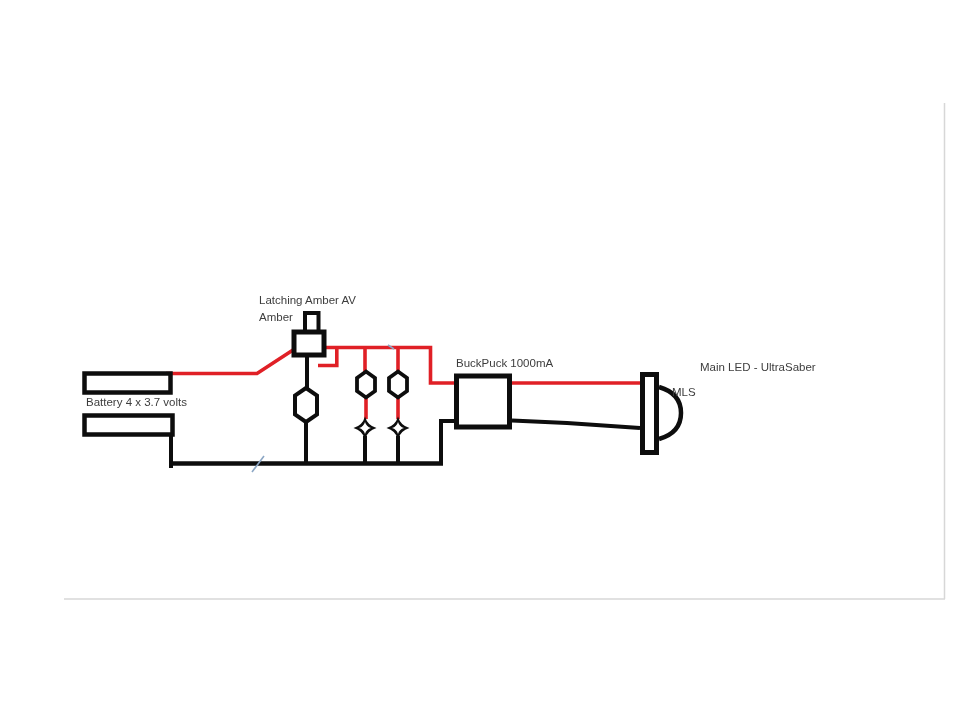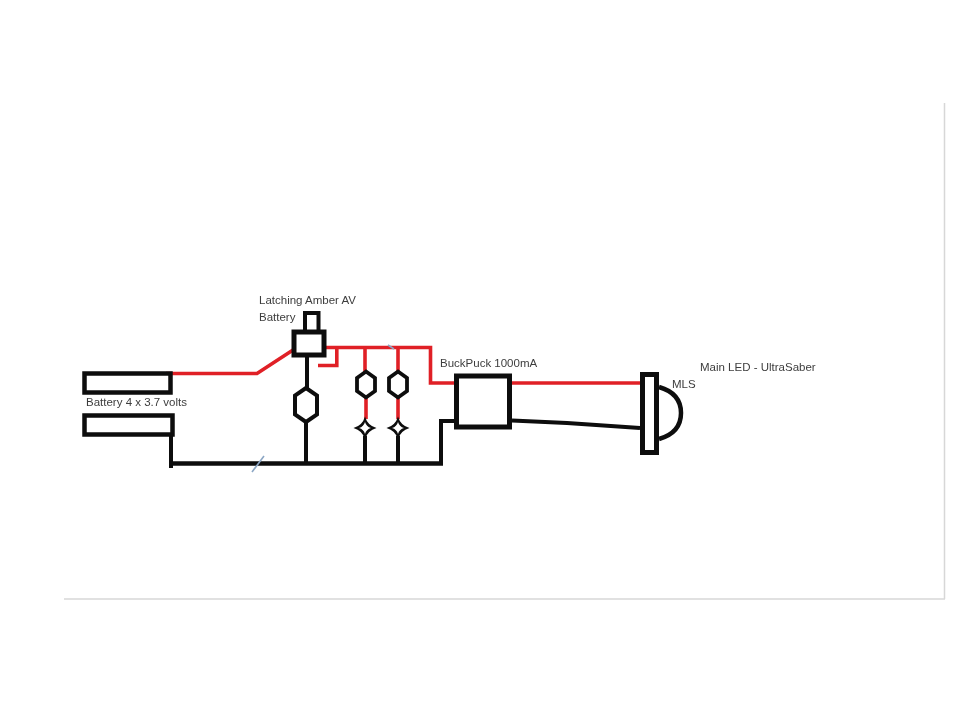--- a/index.html
+++ b/index.html
@@ -113,21 +113,21 @@
     <rect class="comp" x="456.5" y="376" width="53" height="51" style="stroke-width:5"></rect>
 
     <rect class="comp" x="642.5" y="374.5" width="14" height="78" style="stroke-width:5"></rect>
     <path d="M659,387 C673,391 681,400 681,413 C681,426 673,435 659,439" style="stroke: var(--color-wire-black,#0d0d0d); stroke-width:4.5; fill:none"></path>
 
     <path class="artifact" d="M252,472 L264,456"></path>
     <path class="artifact" d="M388,345 L394,349"></path>
   </svg>
 
   <div class="label" style="left:259px; top:294px">Latching Amber AV</div>
-  <div class="label" style="left:259px; top:311px">Battery</div>
+  <div class="label" style="left:259px; top:311px">Amber</div>
 
   <div class="label" style="left:86px; top:396px">Battery 4 x 3.7 volts</div>
 
-  <div class="label" style="left:440px; top:357px">BuckPuck 1000mA</div>
+  <div class="label" style="left:456px; top:357px">BuckPuck 1000mA</div>
 
   <div class="label" style="left:700px; top:361px">Main LED - UltraSaber</div>
-  <div class="label" style="left:672px; top:378px">MLS</div>
+  <div class="label" style="left:672px; top:386px">MLS</div>
 </div>
 
 </body></html>

